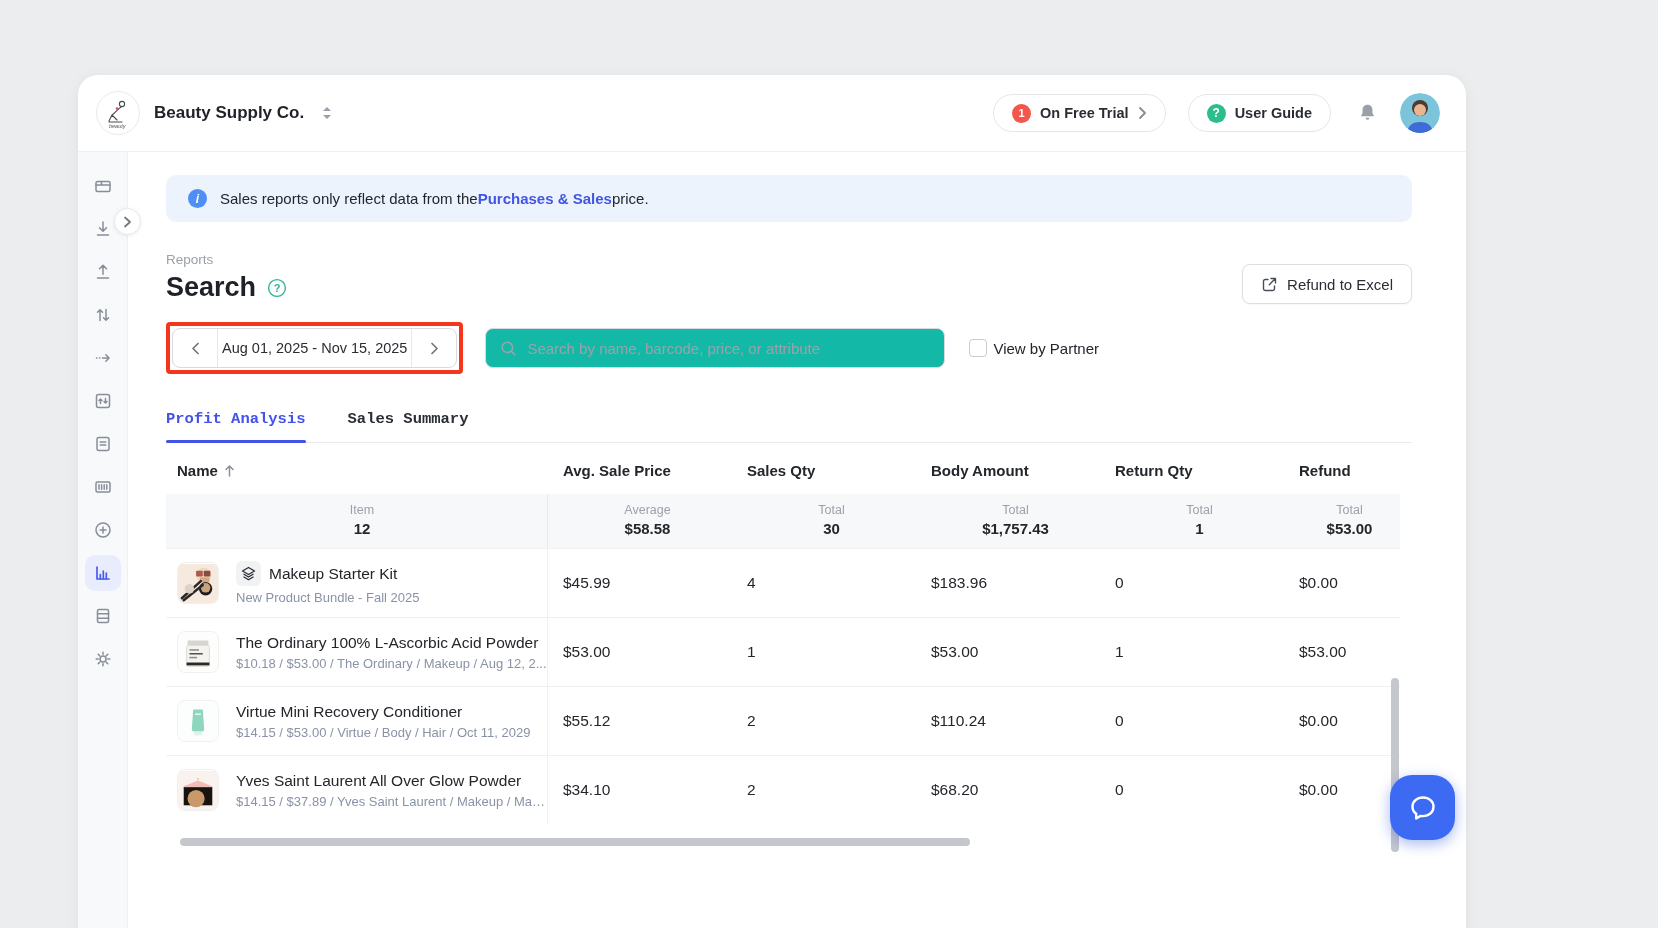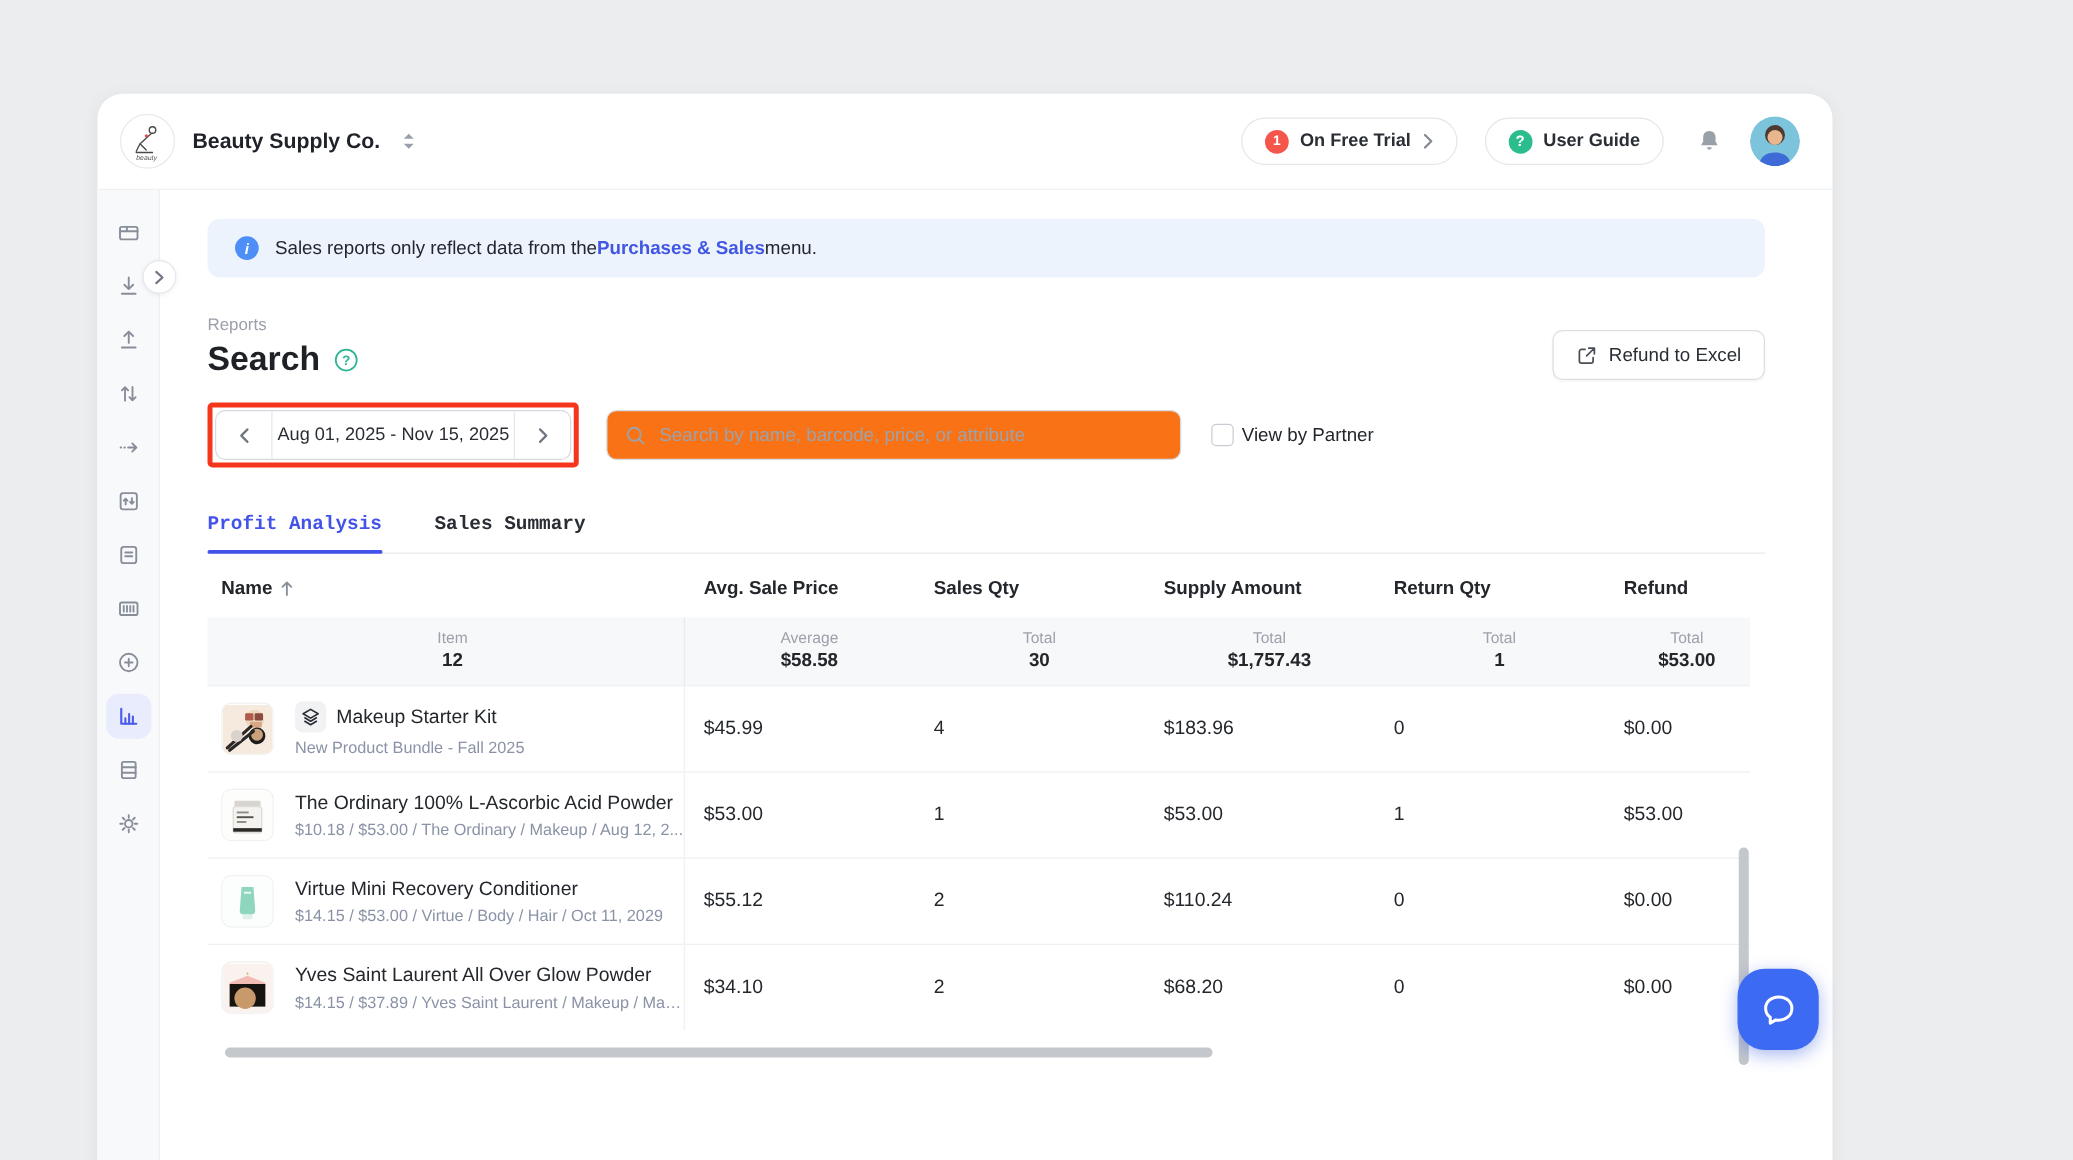--- a/index.html
+++ b/index.html
@@ -39,21 +39,21 @@
   .page-title-row { display:flex; align-items:center; gap:11px; margin-top:5px; }
   .page-title { font-size:27px; font-weight:700; color:#1E2126; }
   .head-spacer { flex:1; }
   .export-btn { margin-top:12px; height:40px; border:1px solid #DCDEE2; border-radius:8px; background:#fff; box-shadow:0 1px 2px rgba(0,0,0,.04); display:flex; align-items:center; gap:9px; padding:0 18px; font-size:15px; font-weight:500; color:#2A2E34; cursor:pointer; }
 
   .controls-row { margin-top:18px; display:flex; align-items:center; }
   .annotation { border:4px solid #F5361C; padding:2px; border-radius:4px; display:inline-block; }
   .datepicker { height:40px; border:1px solid #D7DAE0; border-radius:8px; background:#fff; display:flex; align-items:stretch; overflow:hidden; }
   .dp-btn { width:44px; display:flex; align-items:center; justify-content:center; cursor:pointer; }
   .dp-value { display:flex; align-items:center; padding:0 4px; font-size:14.5px; color:#2A2E34; border-left:1px solid #E5E7EA; border-right:1px solid #E5E7EA; cursor:pointer; white-space:nowrap; }
-  .search-box { margin-left:18px; width:460px; height:40px; border:1px solid #D7DAE0; border-radius:8px; display:flex; align-items:center; padding:0 14px; gap:10px; background:#f97316; }
+  .search-box { margin-left:18px; width:460px; height:40px; border:1px solid #D7DAE0; border-radius:8px; display:flex; align-items:center; padding:0 14px; gap:10px; background:#14b8a6; }
   .search-box input { border:none; outline:none; flex:1; font-size:15px; font-family:inherit; color:#23262C; background:transparent; }
   .search-box input::placeholder { color:#9CA2AB; }
   .partner-check { margin-left:24px; display:flex; align-items:center; gap:6px; cursor:pointer; }
   .checkbox { width:18px; height:18px; border:1.5px solid #C9CDD3; border-radius:4px; background:#fff; }
   .partner-label { font-size:15px; color:#23262C; }
 
   .tabs { margin-top:36px; display:flex; gap:42px; border-bottom:1px solid #E8EAED; }
   .tab { padding-bottom:14px; font-size:15.5px; font-weight:600; color:#2A2E34; cursor:pointer; position:relative;font-family:Liberation Mono, monospace; }
   .tab.active { color:#4353E9; }
   .tab.active::after { content:""; position:absolute; left:0; right:0; bottom:-1px; height:3px; background:#4353E9; border-radius:2px; }
@@ -223,21 +223,21 @@
           </div>
         </div>
     </div>
 
     <div class="main">
 
       <div class="banner">
         <span class="info-ic">i</span>
         <span>Sales reports only reflect data from the </span>
           <a>Purchases &amp; Sales</a>
-          <span> menu.</span>
+          <span> price.</span>
       </div>
 
       <div class="page-head">
         <div>
           <div class="crumb">Reports</div>
           <div class="page-title-row">
             <span class="page-title">Search</span>
             <svg width="20" height="20" viewBox="0 0 20 20">
               <circle cx="10" cy="10" r="8.4" fill="none" stroke="#2BB596" stroke-width="1.4"></circle>
               <text x="10" y="14" font-size="11" text-anchor="middle" fill="#2BB596" font-weight="bold">?</text>
@@ -291,21 +291,21 @@
       <div class="table">
         <div class="tgrid thead">
           <div class="th first">
             <span>Name</span>
             <svg width="11" height="14" viewBox="0 0 11 14">
               <path d="M5.5 12V2M2 5.5L5.5 2 9 5.5" fill="none" stroke="#8A8F9B" stroke-width="1.5" stroke-linecap="round" stroke-linejoin="round"></path>
             </svg>
           </div>
           <div class="th">Avg. Sale Price</div>
           <div class="th">Sales Qty</div>
-          <div class="th">Supply Amount</div>
+          <div class="th">Body Amount</div>
           <div class="th">Return Qty</div>
           <div class="th">Refund</div>
         </div>
 
         <div class="tgrid summary">
           <div class="sum-cell first">
               <div class="sum-label">Item</div>
               <div class="sum-value">12</div>
             </div>
           <div class="sum-cell">

